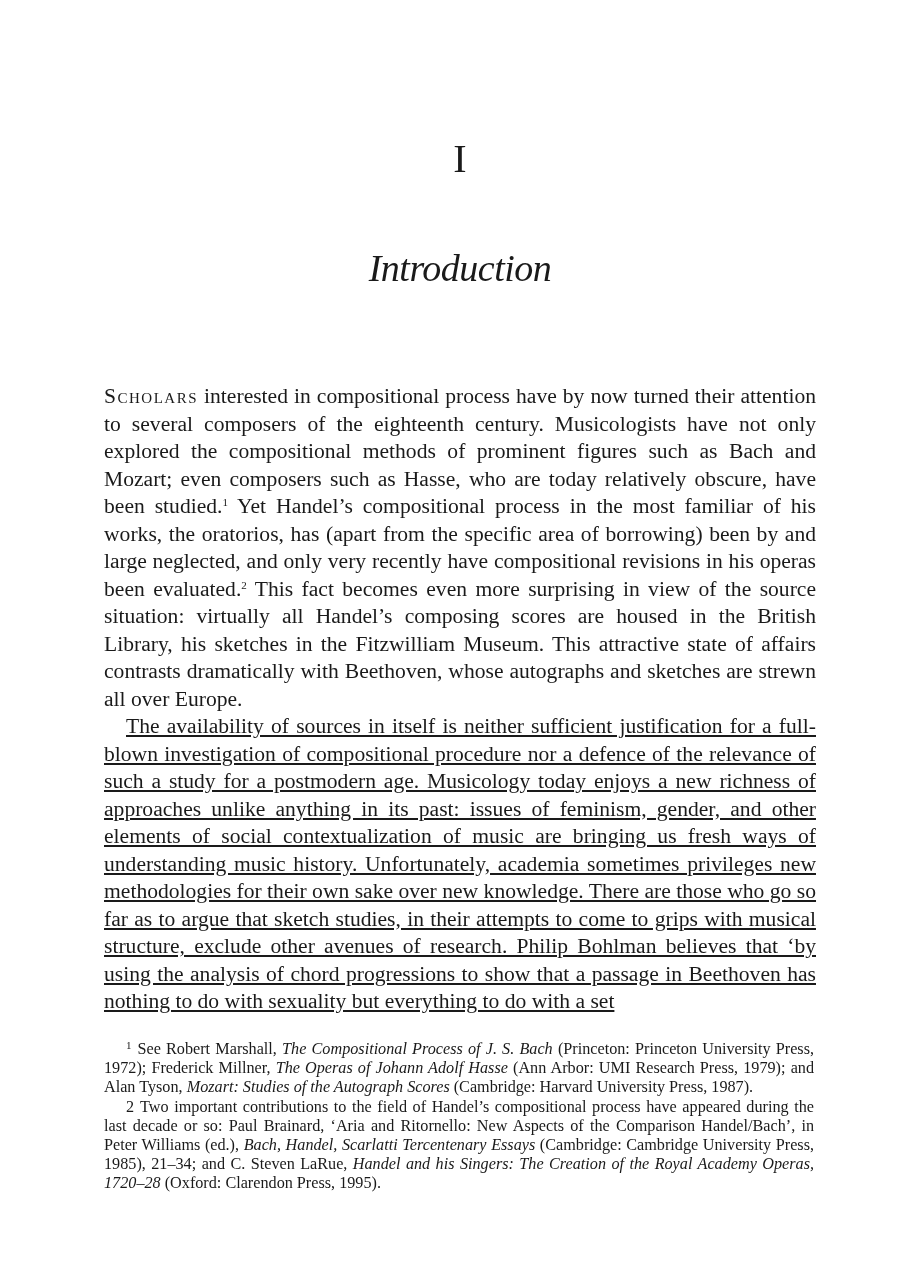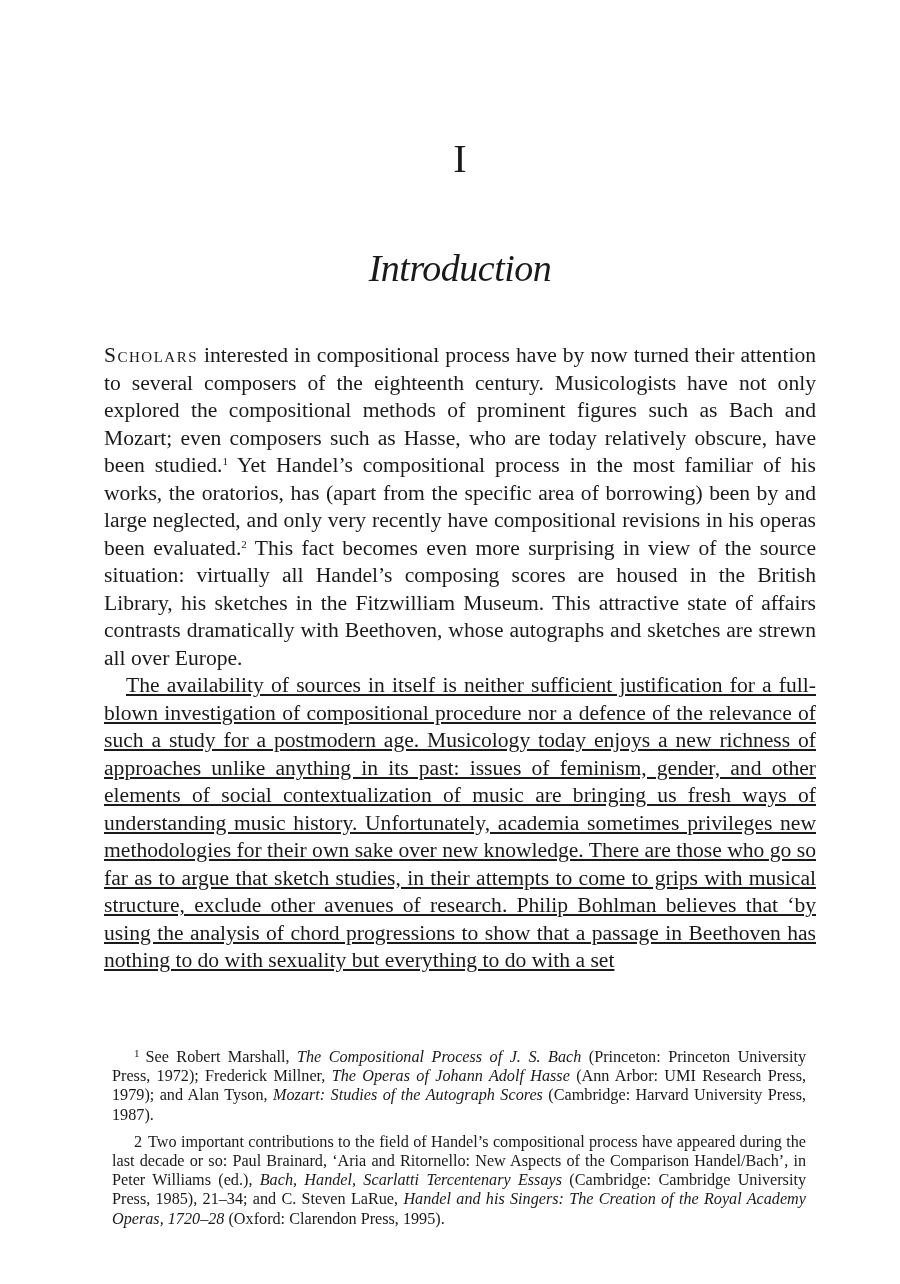--- a/index.html
+++ b/index.html
@@ -3,29 +3,29 @@
 <meta charset="utf-8">
 <style>
   html, body { margin: 0; padding: 0; background: #ffffff; }
   body { width: 900px; height: 1284px; position: relative; overflow: hidden;
          font-family: "Liberation Serif", "DejaVu Serif", serif; color: #1a1a1a; }
   .page { position: absolute; left: 0; top: 0; width: 900px; height: 1284px; }
   .chapter-num { position: absolute; top: 135px; left: 0; width: 920px; text-align: center;
                  font-size: 40px; line-height: 48px; font-weight: normal; }
   .chapter-title { position: absolute; top: 245px; left: 0; width: 920px; text-align: center;
                    font-size: 38px; line-height: 46px; font-style: italic; font-weight: normal; letter-spacing: -0.5px; }
-  .body { position: absolute; top: 342px; left: 104px; width: 712px; font-size: 21.6px; line-height: 27.5px;
+  .body { position: absolute; top: 383px; left: 104px; width: 712px; font-size: 21.6px; line-height: 27.5px;
           text-align: justify; hyphens: manual; }
   .body p { margin: 0; }
   .body p + p { text-indent: 22px; text-decoration: underline; }
   .sc { font-variant: small-caps; letter-spacing: 1.5px; }
   sup { font-size: 11px; line-height: 0; vertical-align: 7px; }
   .notes { position: absolute; top: 1040px; left: 104px; width: 710px; font-size: 16.2px; line-height: 19.2px;
            text-align: justify; }
-  .notes p { margin: 8px; text-indent: 22px; }
+  .notes p { margin: 0; text-indent: 22px; }
   .notes .fn-mark { font-size: 11px; vertical-align: 5px; line-height: 0; margin-right: 6px; }
   .notes .fn-mark2 { margin-right: 6px; }
   .notes i { font-style: italic; }
 </style>
 </head>
 <body>
 
 <div class="page">
   <div class="chapter-num">I</div>
   <div class="chapter-title">Introduction</div>

